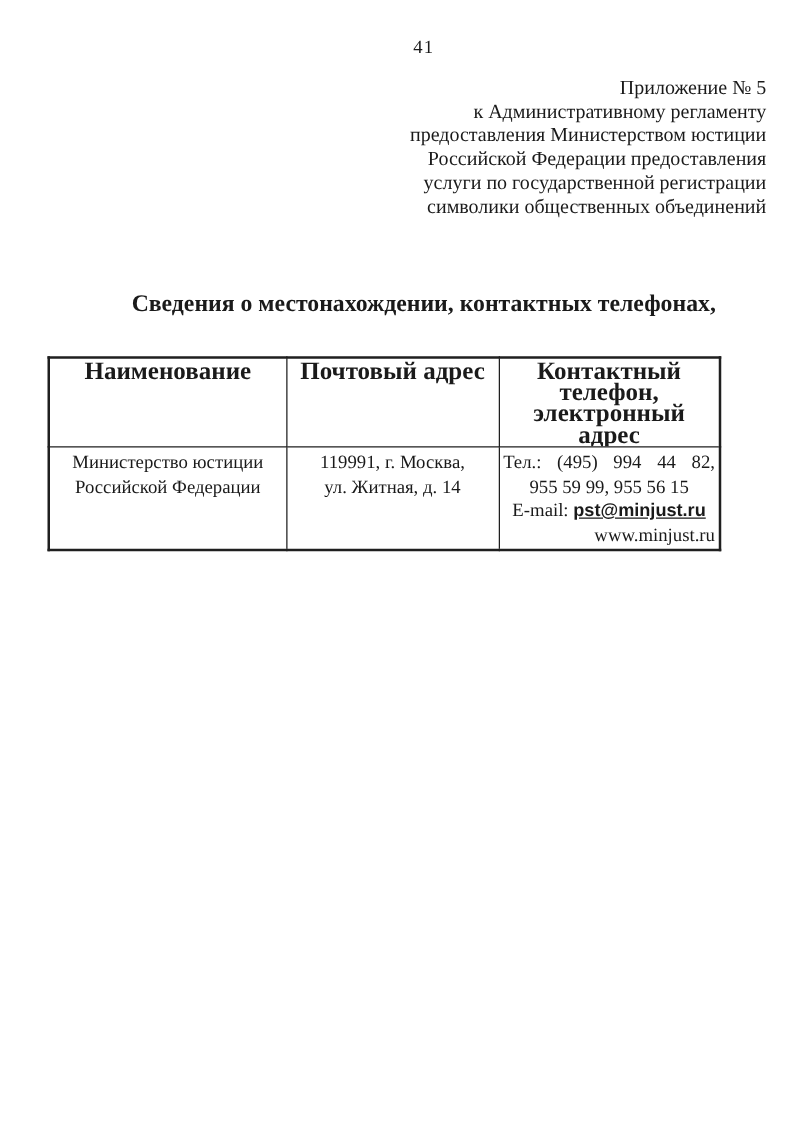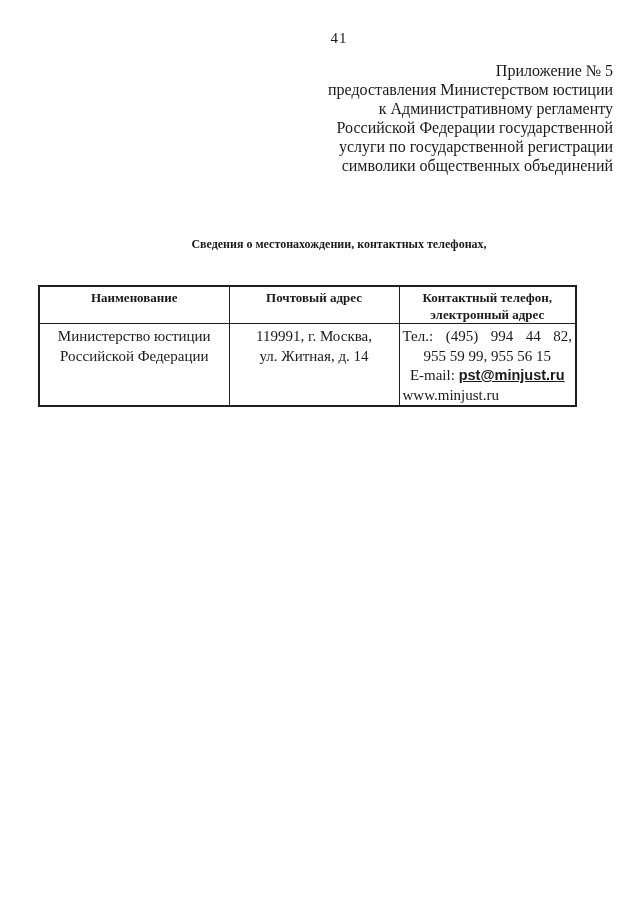--- a/index.html
+++ b/index.html
@@ -40,21 +40,21 @@
     line-height: 19px;
     white-space: nowrap;
   }
   .doc-title {
     position: absolute;
     top: 234px;
     left: 38px;
     right: 0;
     text-align: center;
     font-weight: bold;
-    font-size: 12px;
+    font-size: 19px;
     line-height: 20px;
   }
   table.info-table {
     position: absolute;
     top: 285px;
     left: 38px;
     width: 537px;
     border-collapse: collapse;
     table-layout: fixed;
     font-size: 15px;
@@ -67,55 +67,55 @@
     vertical-align: top;
     overflow: hidden;
   }
   .info-table { border: 2px solid var(--border); }
   .info-table th {
     height: 36px;
     font-weight: bold;
     text-align: center;
     line-height: 17px;
     padding: 2px 3px 0 3px;
-    font-size: 13px;
+    font-size: 20px;
   }
   .info-table td {
     height: 74px;
     line-height: 19.5px;
     padding: 3px 4px 0 4px;
   }
   .cell-center { text-align: center; }
   .cell-contact { padding: 3px 3px 0 3px !important; }
   .phone-justify {
     text-align: justify;
     text-align-last: justify;
   }
   .phone-left { text-align: center; }
   .email-line { text-align: center; }
   .email-address {
     font-family: "Liberation Sans", "DejaVu Sans", sans-serif;
     font-size: 14.5px;
     text-decoration: underline;
     font-weight: bold;
   }
-  .site-line { text-align: left; }
+  .site-line { text-align: right; }
 </style>
 </head>
 <body>
 
 <div class="page">
 
   <div class="page-number">41</div>
 
   <div class="appendix">
     <div>Приложение № 5</div>
+    <div>к Административному регламенту</div>
     <div>предоставления Министерством юстиции</div>
-    <div>к Административному регламенту</div>
-    <div>Российской Федерации государственной</div>
+    <div>Российской Федерации предоставления</div>
     <div>услуги по государственной регистрации</div>
     <div>символики общественных объединений</div>
   </div>
 
   <div class="doc-title">
     <div>Сведения о местонахождении, контактных телефонах,</div>
   </div>
 
   <table class="info-table">
     <colgroup>

